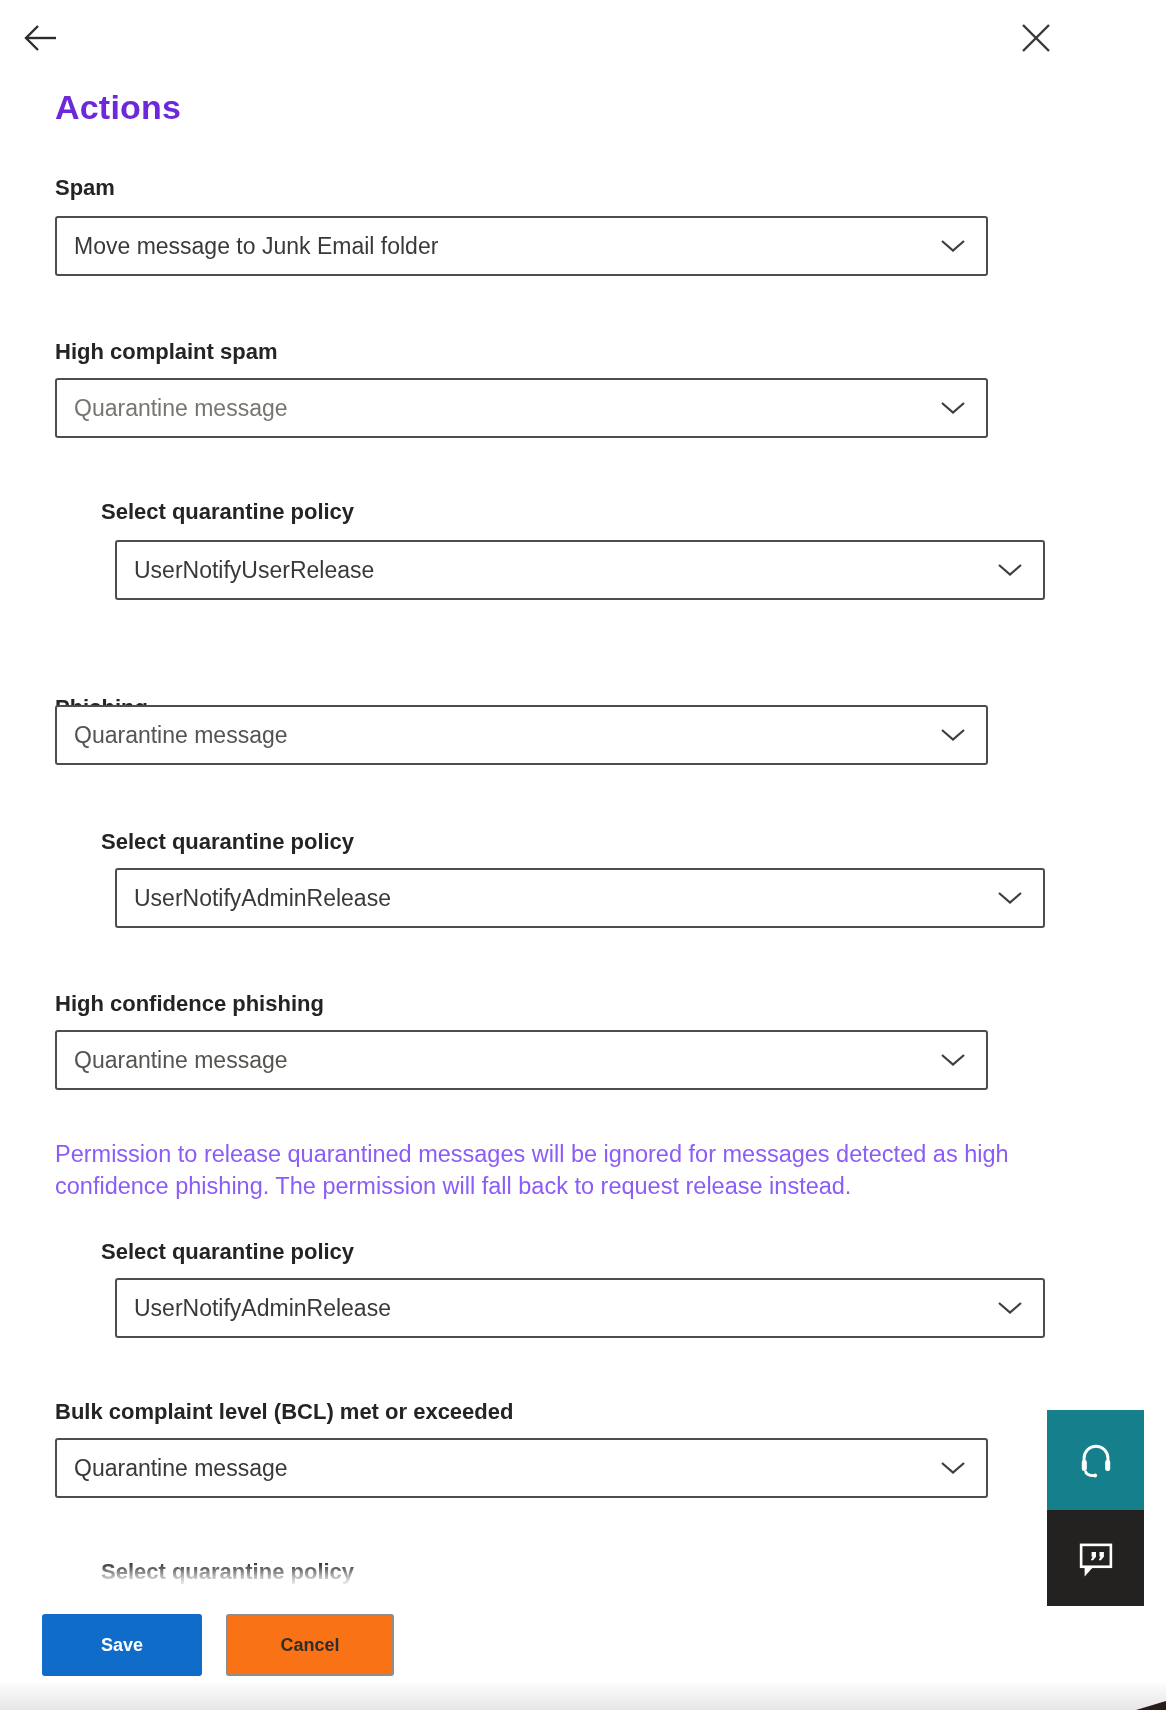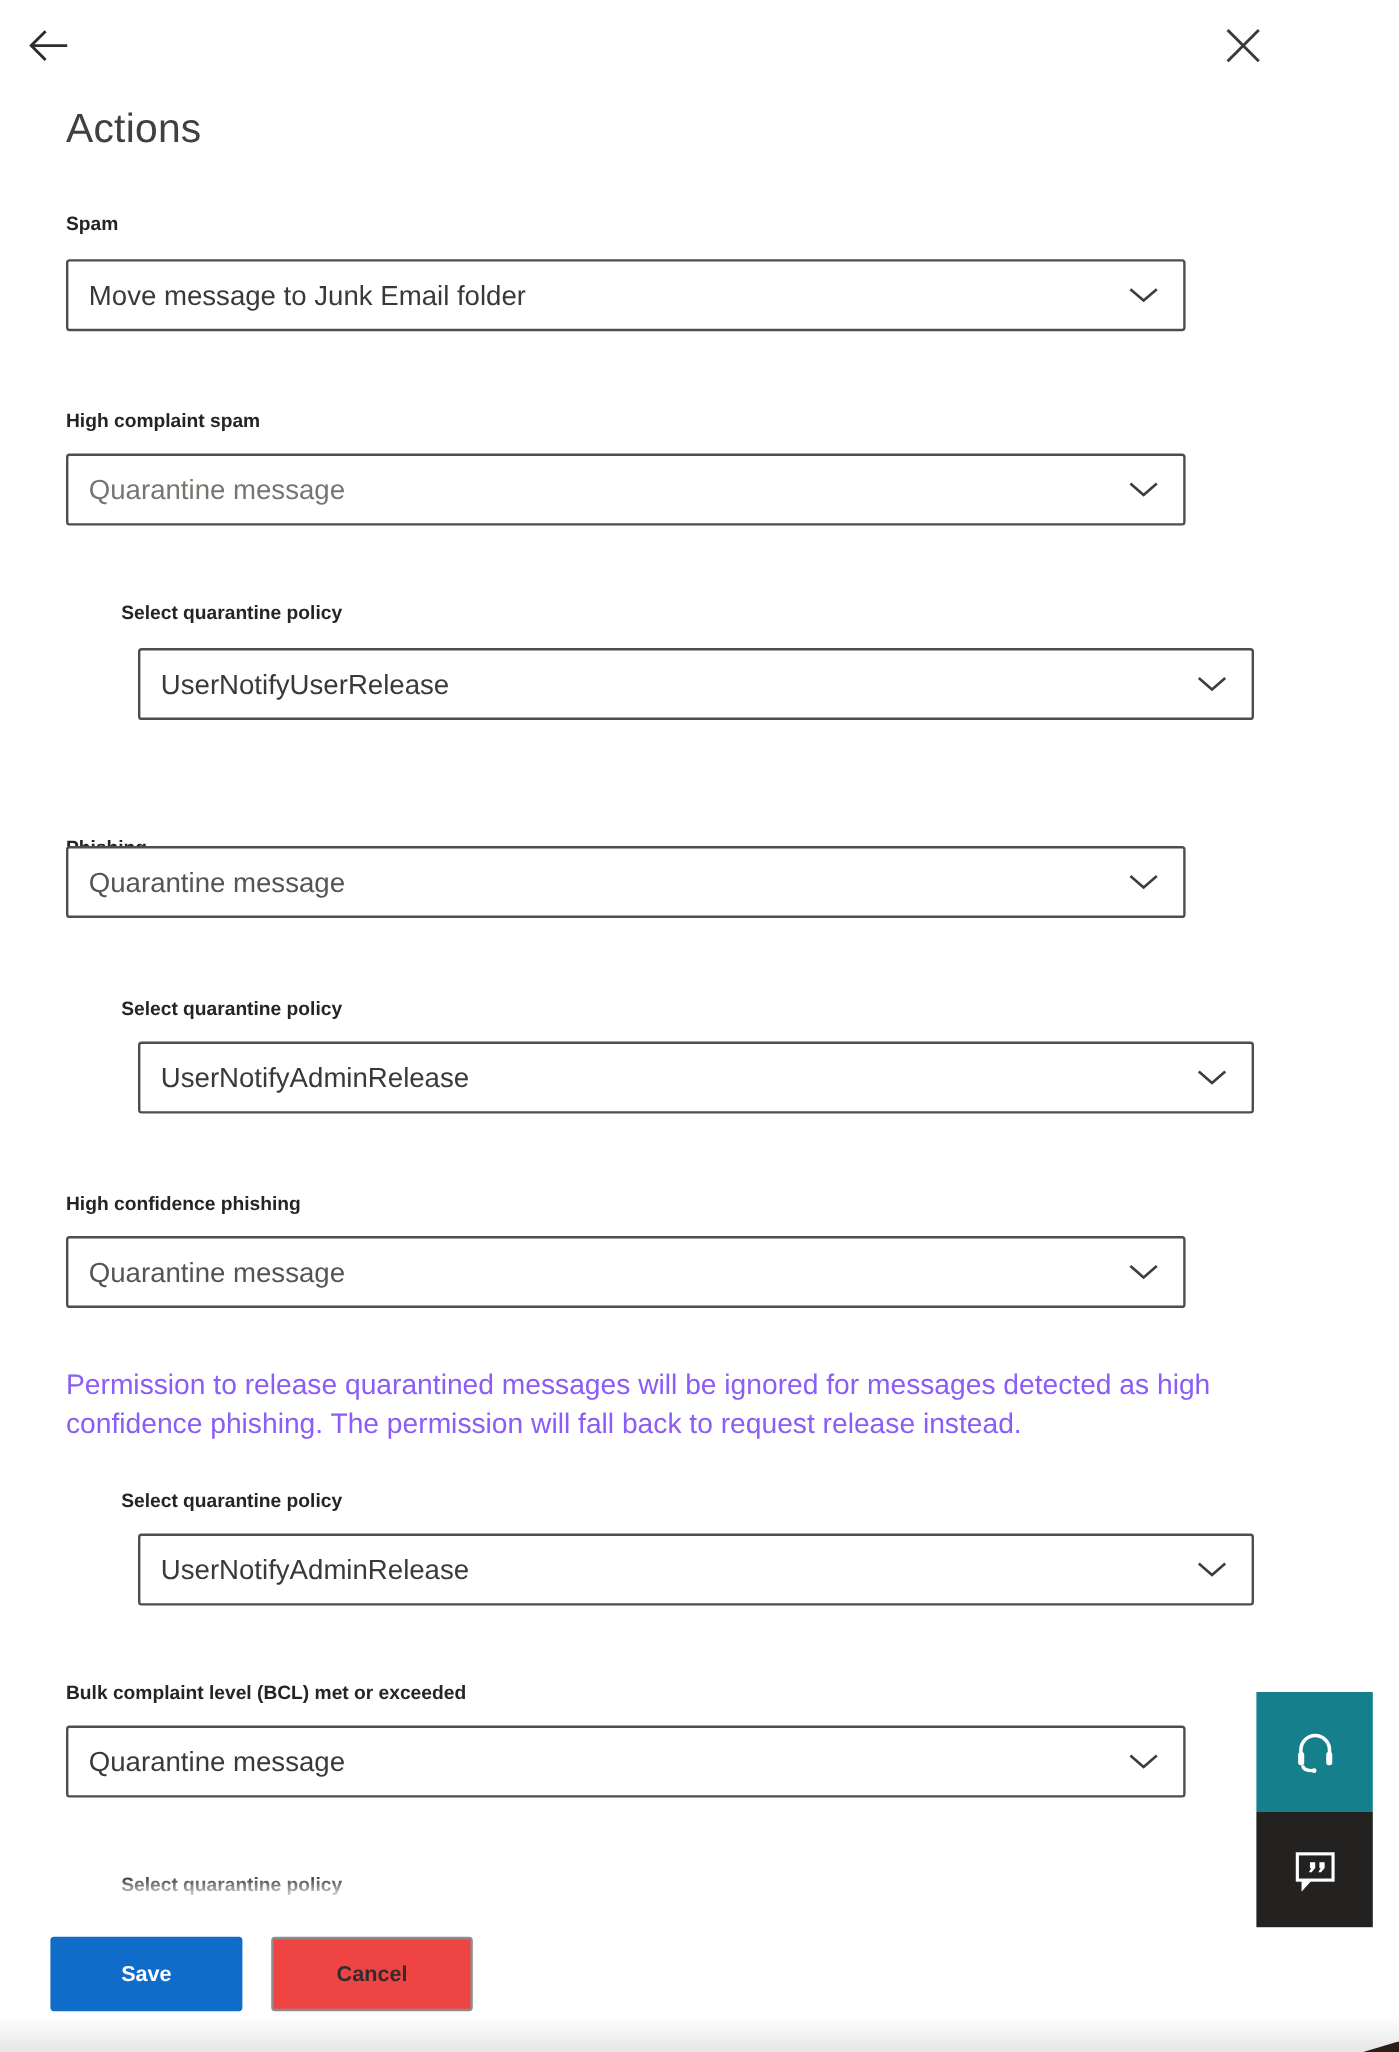--- a/index.html
+++ b/index.html
@@ -5,25 +5,25 @@
   * { margin:0; padding:0; box-sizing:border-box; }
   html,body { background:#ffffff; }
   body { font-family:"Liberation Sans","DejaVu Sans",sans-serif; }
   .frame {
     position:relative; width:1166px; height:1710px;
     background:#ffffff; overflow:hidden; margin:0 auto;
   }
   .icon-btn { position:absolute; background:none; border:none; cursor:pointer; padding:0; }
   .page-title {
     position:absolute; left:55px; top:88px;
-    font-size:34px; font-weight:400; color:#404040; letter-spacing:0.2px;
+    font-size:34px; font-weight:700; color:#6d28d9; letter-spacing:0.2px;
   }
   .flabel {
     position:absolute; left:55px; height:28px; line-height:28px;
-    font-size:16px; font-weight:600; color:#252423; white-space:nowrap;
+    font-size:22px; font-weight:600; color:#252423; white-space:nowrap;
   }
   .flabel.ind { left:101px; }
   .dropdown {
     position:absolute; left:55px; width:933px; height:60px;
     border:2px solid #4f4d4a; border-radius:3px; background:#ffffff;
     display:flex; align-items:center; padding:0 56px 0 17px;
     cursor:pointer;
   }
   .dropdown.ind { left:115px; width:930px; }
   .ddtext { font-size:23px; color:#3a3938; white-space:nowrap; overflow:hidden; }
@@ -47,21 +47,21 @@
     position:absolute; top:30px; height:62px;
     font-family:"Liberation Sans","DejaVu Sans",sans-serif;
     font-size:18px; font-weight:600; border-radius:3px; cursor:pointer;
   }
   .btn-save {
     left:42px; width:160px;
     background:#106cc9; border:2px solid #106cc9; color:#ffffff;
   }
   .btn-cancel {
     left:226px; width:168px;
-    background:#ef4444; border:2px solid #8f8d8b; color:#2f2e2d;
+    background:#f97316; border:2px solid #8f8d8b; color:#2f2e2d;
   }
   .side-btn {
     position:absolute; left:1047px; width:97px; border:none; cursor:pointer;
     display:flex; align-items:center; justify-content:center; z-index:5;
   }
   .side-help { top:1410px; height:100px; background:#15808c; }
   .side-feedback { top:1510px; height:96px; background:#232221; }
   .corner-sliver {
     position:absolute; right:0; bottom:0; width:30px; height:9px;
     background:#2a1d18; clip-path:polygon(0 100%, 100% 0, 100% 100%);

